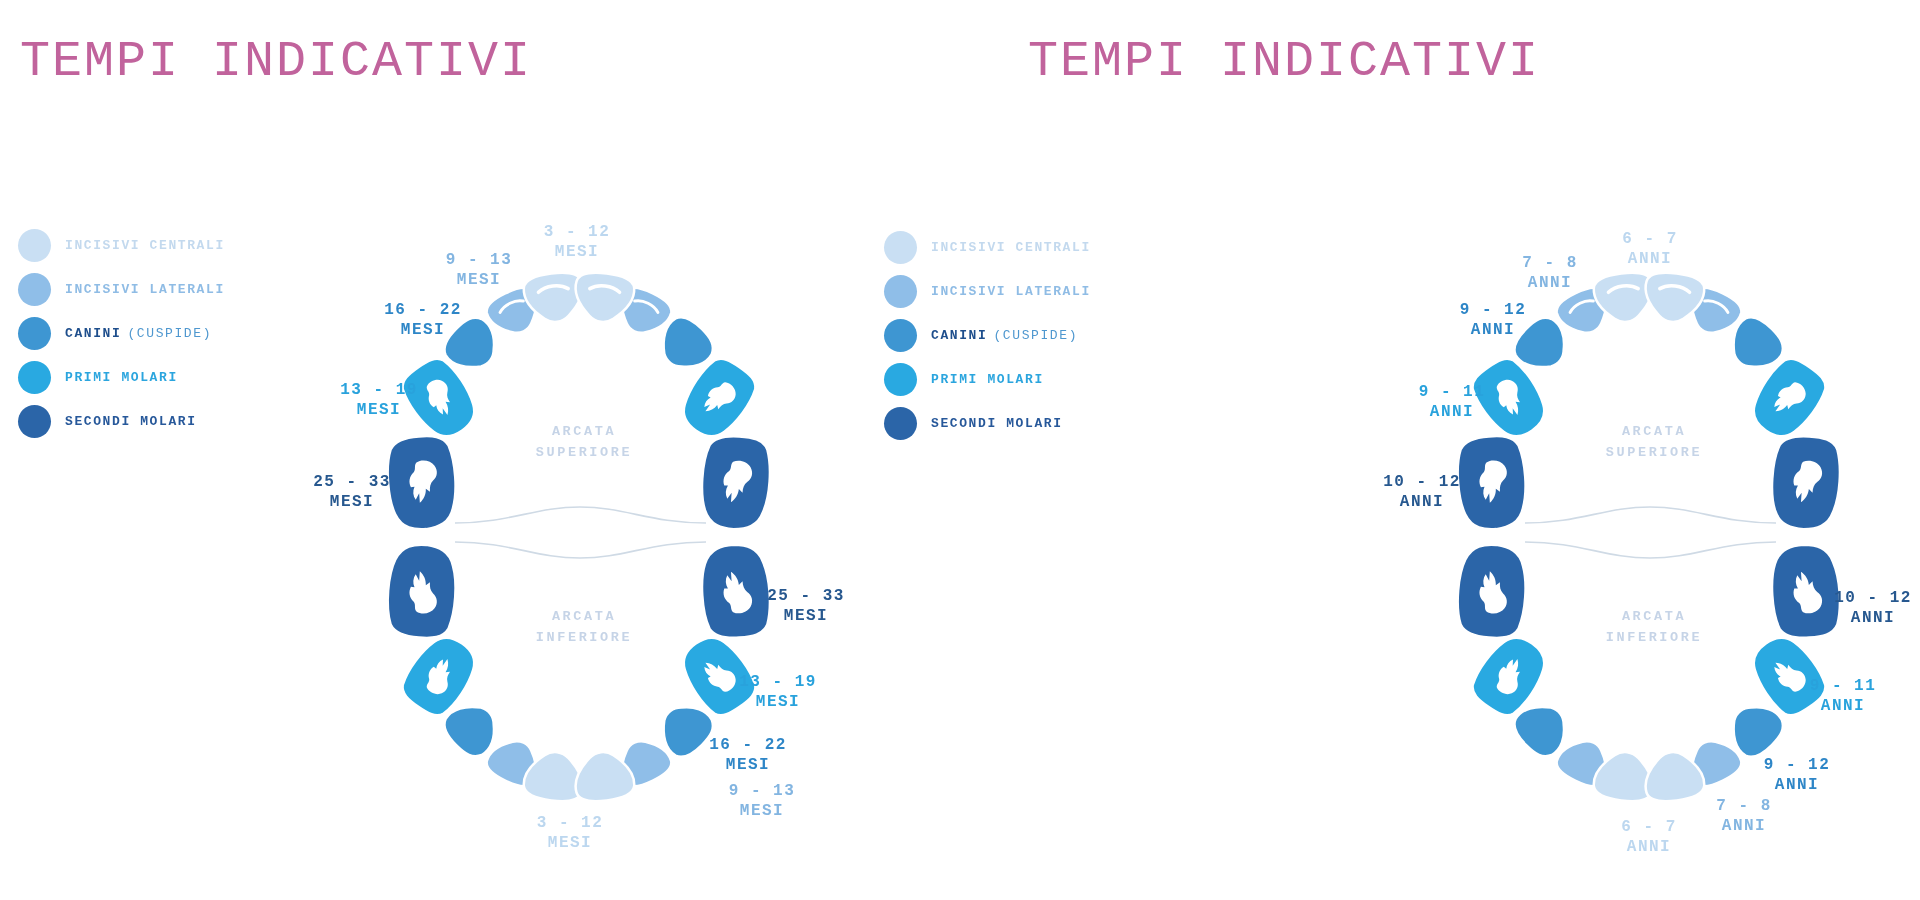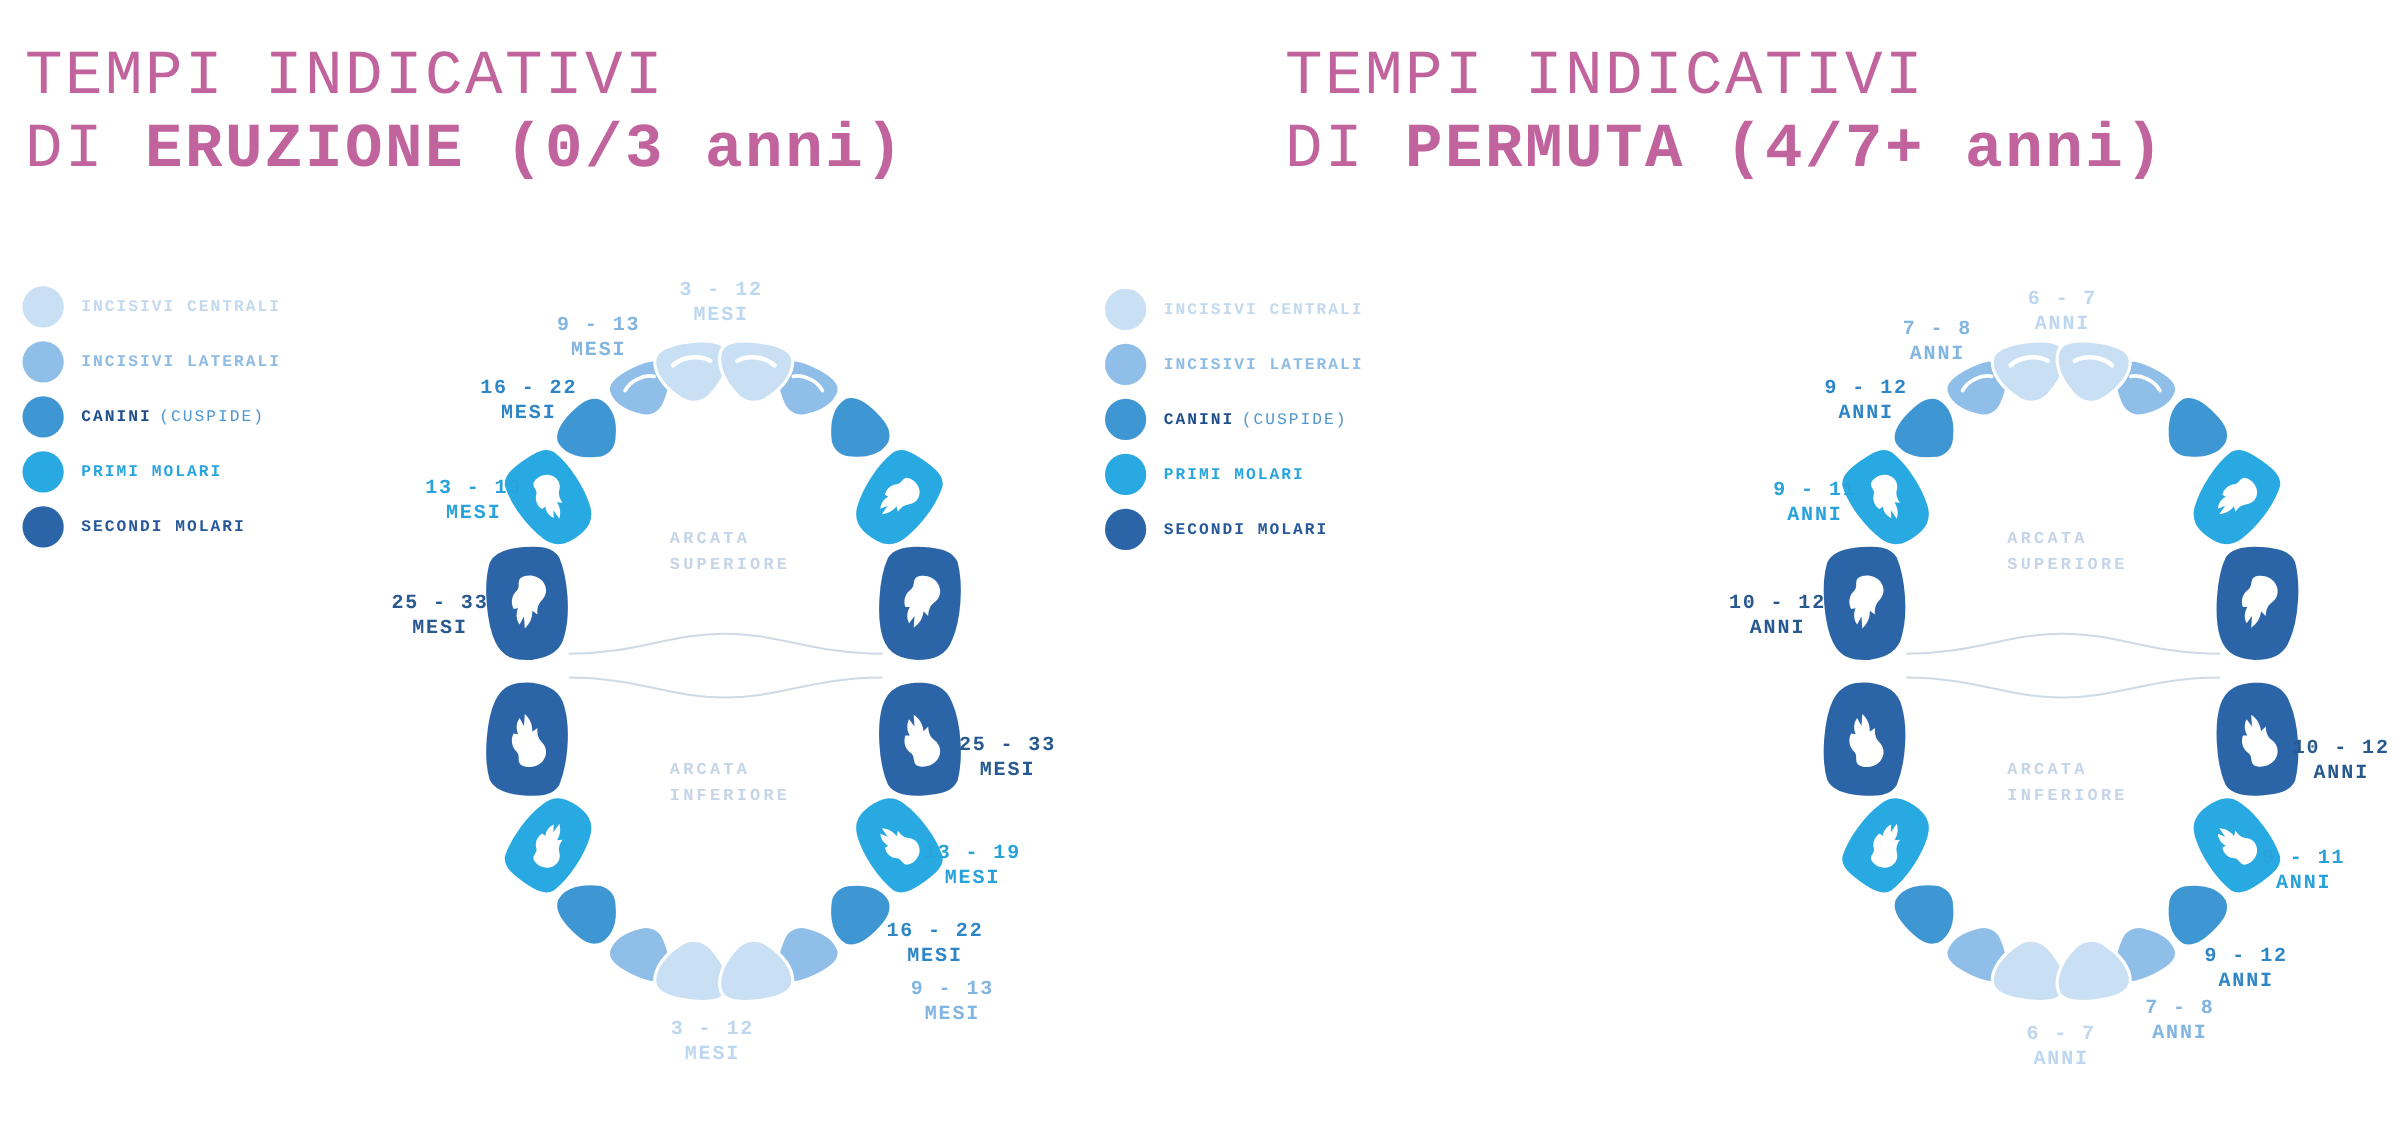--- a/index.html
+++ b/index.html
@@ -7,21 +7,21 @@
           font-family:Liberation Mono, monospace;}
   #arch-svg{position:absolute;left:0;top:0;}
   .title{position:absolute;top:32px;font-size:50px;line-height:59px;letter-spacing:2px;font-weight:400;}
   .title .t2 span,.title .t2 strong{white-space:pre;}
   .title strong{font-weight:700;}
   .legend{position:absolute;display:flex;flex-direction:column;gap:11px;}
   .legend-row{display:flex;align-items:center;height:33px;}
   .legend-swatch{width:33px;height:33px;border-radius:50%;flex:0 0 auto;}
   .legend-text{margin-left:14px;font-size:13px;font-weight:700;letter-spacing:1.6px;white-space:nowrap;text-align:right;}
   .legend-suffix{font-weight:400;margin-left:6px;}
-  .arcata{position:absolute;transform:translateX(-50%);font-size:13.5px;
+  .arcata{position:absolute;transform:translateX(-50%);text-align:center;font-size:13.5px;
           font-weight:700;letter-spacing:2.6px;line-height:21px;white-space:nowrap;}
   .tooth-label{position:absolute;transform:translateX(-50%);text-align:center;font-size:16px;
           font-weight:700;letter-spacing:1.5px;line-height:20px;white-space:nowrap;}
 </style>
 </head>
 <body style="background: rgb(255, 255, 255);">
 
 <div class="canvas">
 
   <svg id="arch-svg" width="1920" height="900" viewBox="0 0 1920 900">
@@ -251,21 +251,20 @@
       <g transform="translate(1673.6,774.6) scale(1,-1) rotate(7)">
         <g>
           <path d="M -29,-15 C -31,-4 -24,8 -12,18 C -5,24 5,24 12,18 C 24,8 31,-4 29,-15 C 27,-23 16,-26 0,-26 C -16,-26 -27,-23 -29,-15 Z" fill="#C9DFF3" stroke="#FFFFFF" stroke-width="2.5"></path>
         </g>
       </g>
     </svg>
 
   <section>
     <header class="title" style="left: 20px; color: rgb(193, 99, 156);">
       <div class="t1">TEMPI INDICATIVI</div>
-      <div class="t2"><span>DI </span><strong>ERUZIONE</strong><strong> (0/3 anni)</strong></div>
     </header>
     <div class="legend" id="legend-0" style="left:18px;top:229px">
         <div class="legend-row">
           <span class="legend-swatch" style="background: rgb(201, 223, 243);"></span>
           <span class="legend-text" style="color: rgb(195, 217, 238);">INCISIVI CENTRALI</span>
         </div>
         <div class="legend-row">
           <span class="legend-swatch" style="background: rgb(143, 190, 232);"></span>
           <span class="legend-text" style="color: rgb(143, 188, 229);">INCISIVI LATERALI</span>
         </div>
@@ -289,21 +288,20 @@
     </div>
     <div class="arcata" style="left: 584px; top: 606px; color: rgb(198, 212, 231);">
       <div>ARCATA</div>
       <div>INFERIORE</div>
     </div>
   </section>
 
   <section>
     <header class="title" style="left: 1028px; color: rgb(193, 99, 156);">
       <div class="t1">TEMPI INDICATIVI</div>
-      <div class="t2"><span>DI </span><strong>PERMUTA</strong><strong> (4/7+ anni)</strong></div>
     </header>
     <div class="legend" id="legend-1" style="left:884px;top:231px">
         <div class="legend-row">
           <span class="legend-swatch" style="background: rgb(201, 223, 243);"></span>
           <span class="legend-text" style="color: rgb(195, 217, 238);">INCISIVI CENTRALI</span>
         </div>
         <div class="legend-row">
           <span class="legend-swatch" style="background: rgb(143, 190, 232);"></span>
           <span class="legend-text" style="color: rgb(143, 188, 229);">INCISIVI LATERALI</span>
         </div>

